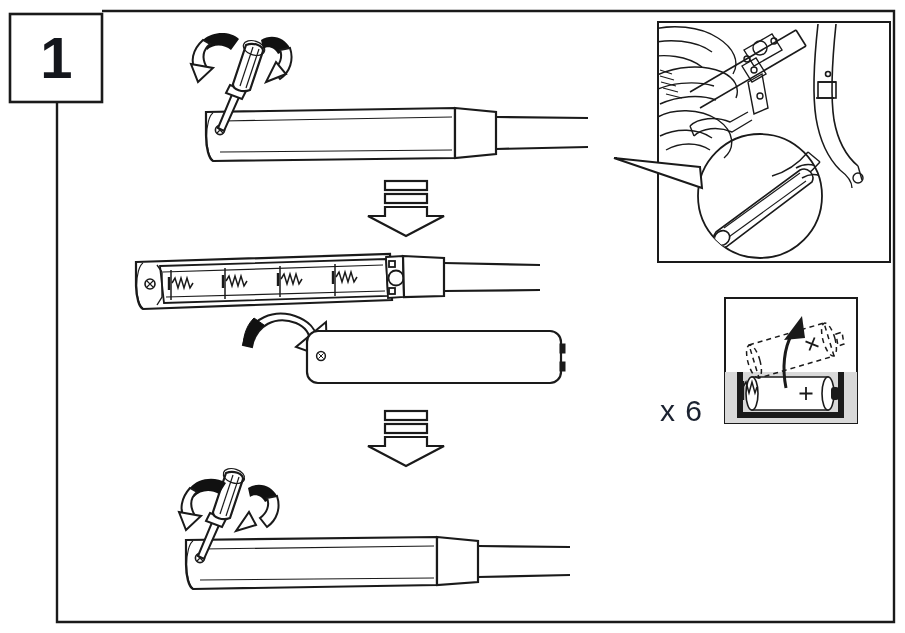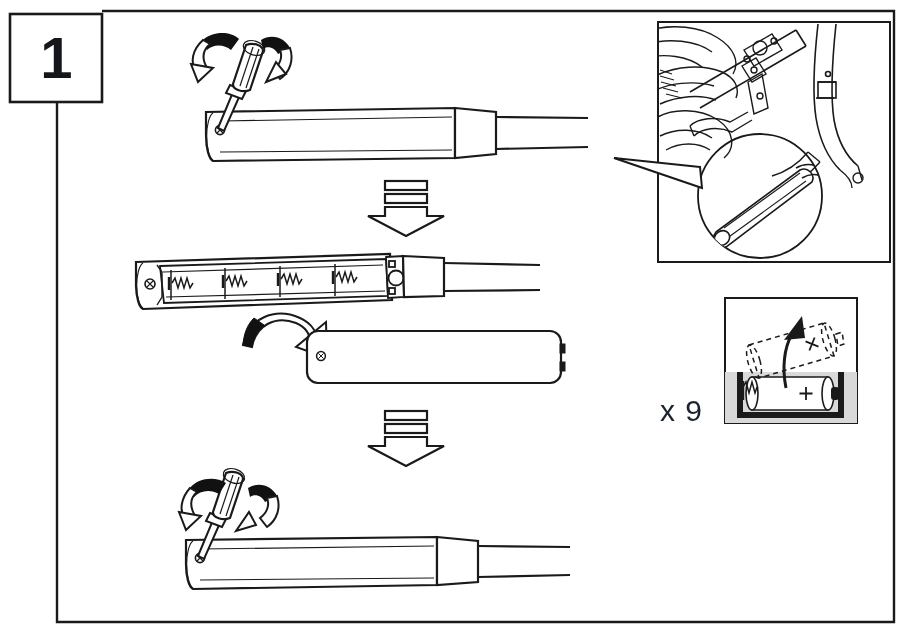--- a/index.html
+++ b/index.html
@@ -459,15 +459,15 @@
           <path d="M 786 388 C 782 368, 784 348, 792 334" fill="none" stroke="#1a1a1a" stroke-width="3"></path>
           <path d="M 784 340 L 802 316 L 805 338 Z" fill="#1a1a1a"></path>
         </g>
       </g>
     </g>
 
   </svg>
 
   <div class="step-num-text">1</div>
 
-  <div class="qty-text">x 9</div>
+  <div class="qty-text">x 6</div>
 
 </div>
 
 </body></html>

